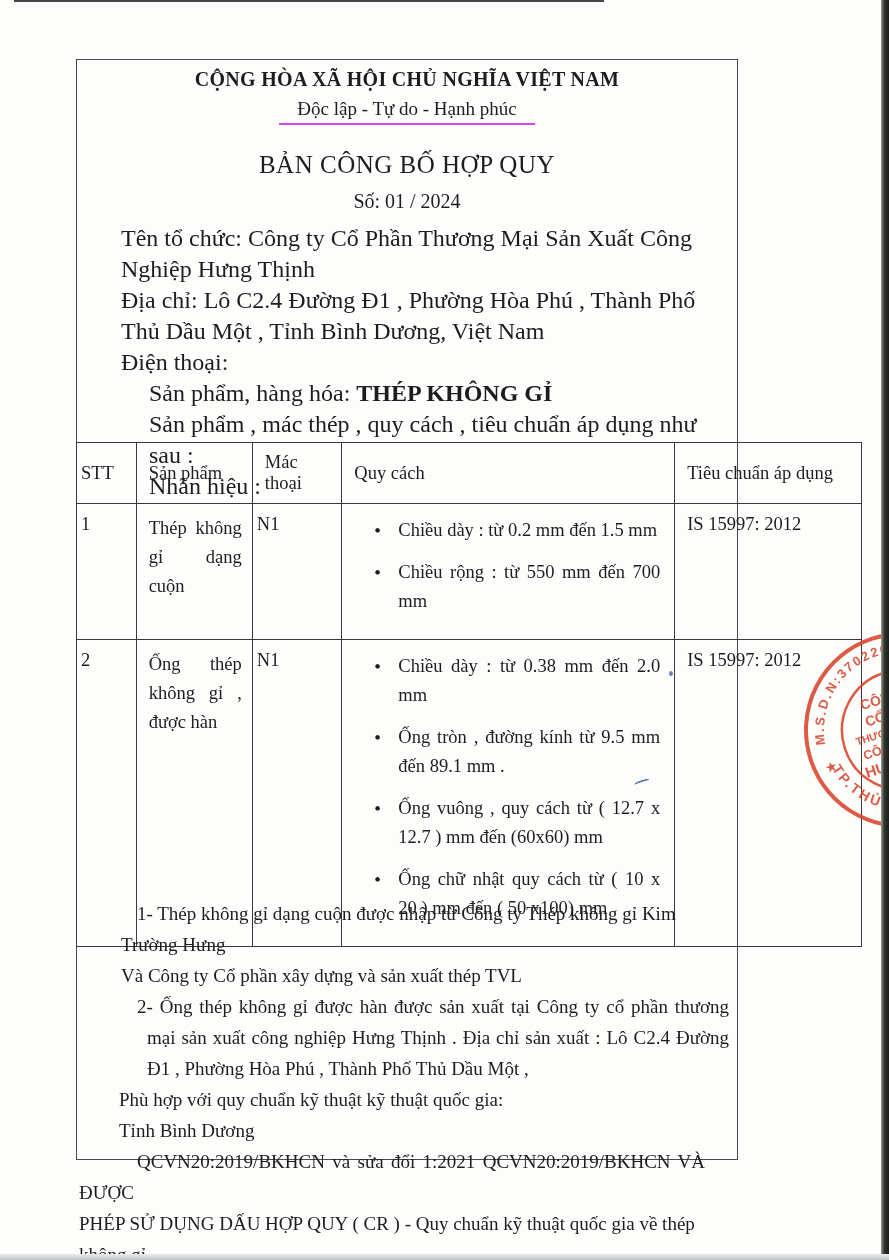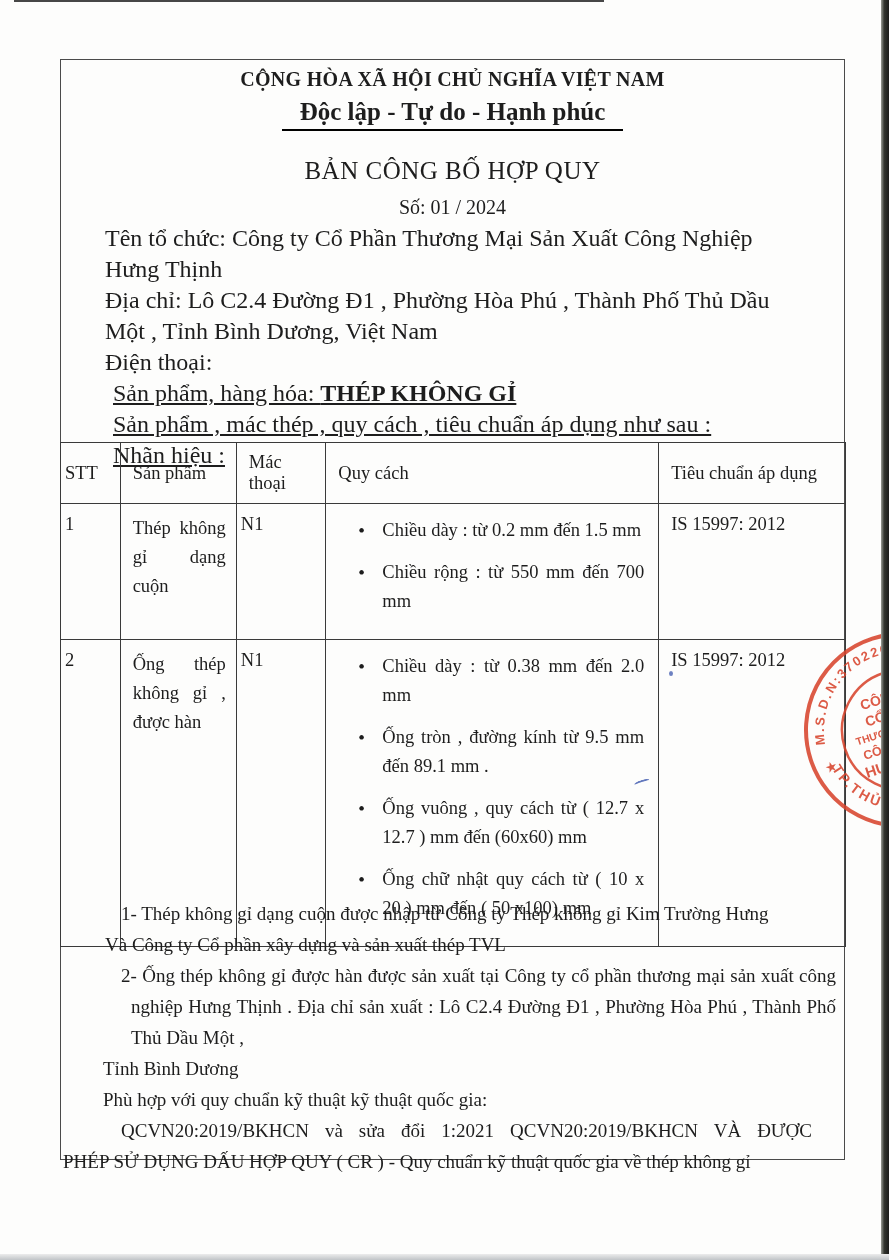--- a/index.html
+++ b/index.html
@@ -12,35 +12,35 @@
   }
 
   
   .top-edge-artifact { position:absolute; left:14px; top:0; width:590px; height:2px; background:#474747; }
   .right-scan-strip { position:absolute; right:0; top:0; width:8px; height:100%;
     background:linear-gradient(to right,#9a9d96,#33352f 40%,#1b1c1a); }
   .bottom-scan-strip { position:absolute; left:0; bottom:0; width:100%; height:6px;
     background:linear-gradient(to bottom,#ececec,#c0c4c7); }
 
   .frame {
-    position:absolute; left:60px; top:59px; width:785px; height:1101px;
+    position:absolute; left:76px; top:59px; width:662px; height:1101px;
     border:1.5px solid #4a4a4a; background:transparent;
   }
 
   .doc-header { position:absolute; top:8px; left:0; width:100%; text-align:center; }
   .national-title { font-size:20px; font-weight:bold; letter-spacing:.3px; }
   .motto-wrap { margin-top:7px; }
-  .motto { display:inline-block; font-size:25px; font-weight:bold;
-    border-bottom:2px solid #000000; padding:0 18px 3px 18px; }
+  .motto { display:inline-block; font-size:19px; font-weight:normal;
+    border-bottom:2px solid #d946ef; padding:0 18px 3px 18px; }
   .doc-title { margin-top:26px; font-size:25px; font-weight:normal; letter-spacing:.5px; }
   .doc-number { margin-top:11px; font-size:20px; }
 
   .info { position:absolute; top:163px; left:0; width:100%; font-size:24px; line-height:31px; }
   .info .ln { margin-left:44px; margin-right:34px; }
-  .info .ln.indent2 { margin-left:52px;text-decoration:underline; }
+  .info .ln.indent2 { margin-left:72px; }
   .product-value { font-weight:bold; }
 
   .spec-table {
     position:absolute; top:382px; left:-1px; width:786px;
     border-collapse:collapse; font-size:18.5px;
   }
   .spec-table th, .spec-table td { border:1.5px solid #3a3a3a; vertical-align:top; }
   .spec-table th { font-weight:normal; text-align:left; padding:9px 10px 9px 12px; height:44px; vertical-align:middle; }
   .spec-table th.c, .spec-table td.c { text-align:left; padding-left:4px; padding-right:4px; }
   .col-stt { width:7.6%; } .col-product { width:14.8%; } .col-grade { width:11.4%; }
@@ -145,22 +145,22 @@
         </tr>
       </tbody>
     </table>
 
     <div class="notes">
       <p class="note1">
         <span class="l1">1- Thép không gỉ dạng cuộn được nhập từ Công ty Thép không gỉ Kim Trường Hưng</span>
         <span class="l2">Và Công ty Cổ phần xây dựng và sản xuất thép TVL</span>
       </p>
       <p class="note2">2- Ống thép không gỉ được hàn được sản xuất tại Công ty cổ phần thương mại sản xuất công nghiệp Hưng Thịnh . Địa chỉ sản xuất : Lô C2.4 Đường Đ1 , Phường Hòa Phú , Thành Phố Thủ Dầu Một ,</p>
+      <p class="line-plain">Phù hợp với quy chuẩn kỹ thuật kỹ thuật quốc gia:</p>
       <p class="line-plain">Tỉnh Bình Dương</p>
-      <p class="line-plain">Phù hợp với quy chuẩn kỹ thuật kỹ thuật quốc gia:</p>
       <p class="qcvn">
         <span class="l1">QCVN20:2019/BKHCN và sửa đổi 1:2021 QCVN20:2019/BKHCN VÀ ĐƯỢC</span>
         <span class="l2">PHÉP SỬ DỤNG DẤU HỢP QUY ( CR ) -  Quy chuẩn kỹ thuật quốc gia về thép không gỉ</span>
       </p>
     </div>
 
   </div>
 
   <svg class="stamp" viewBox="0 0 290 262" xmlns="http://www.w3.org/2000/svg">
     <g transform="rotate(-18 142 130)">

